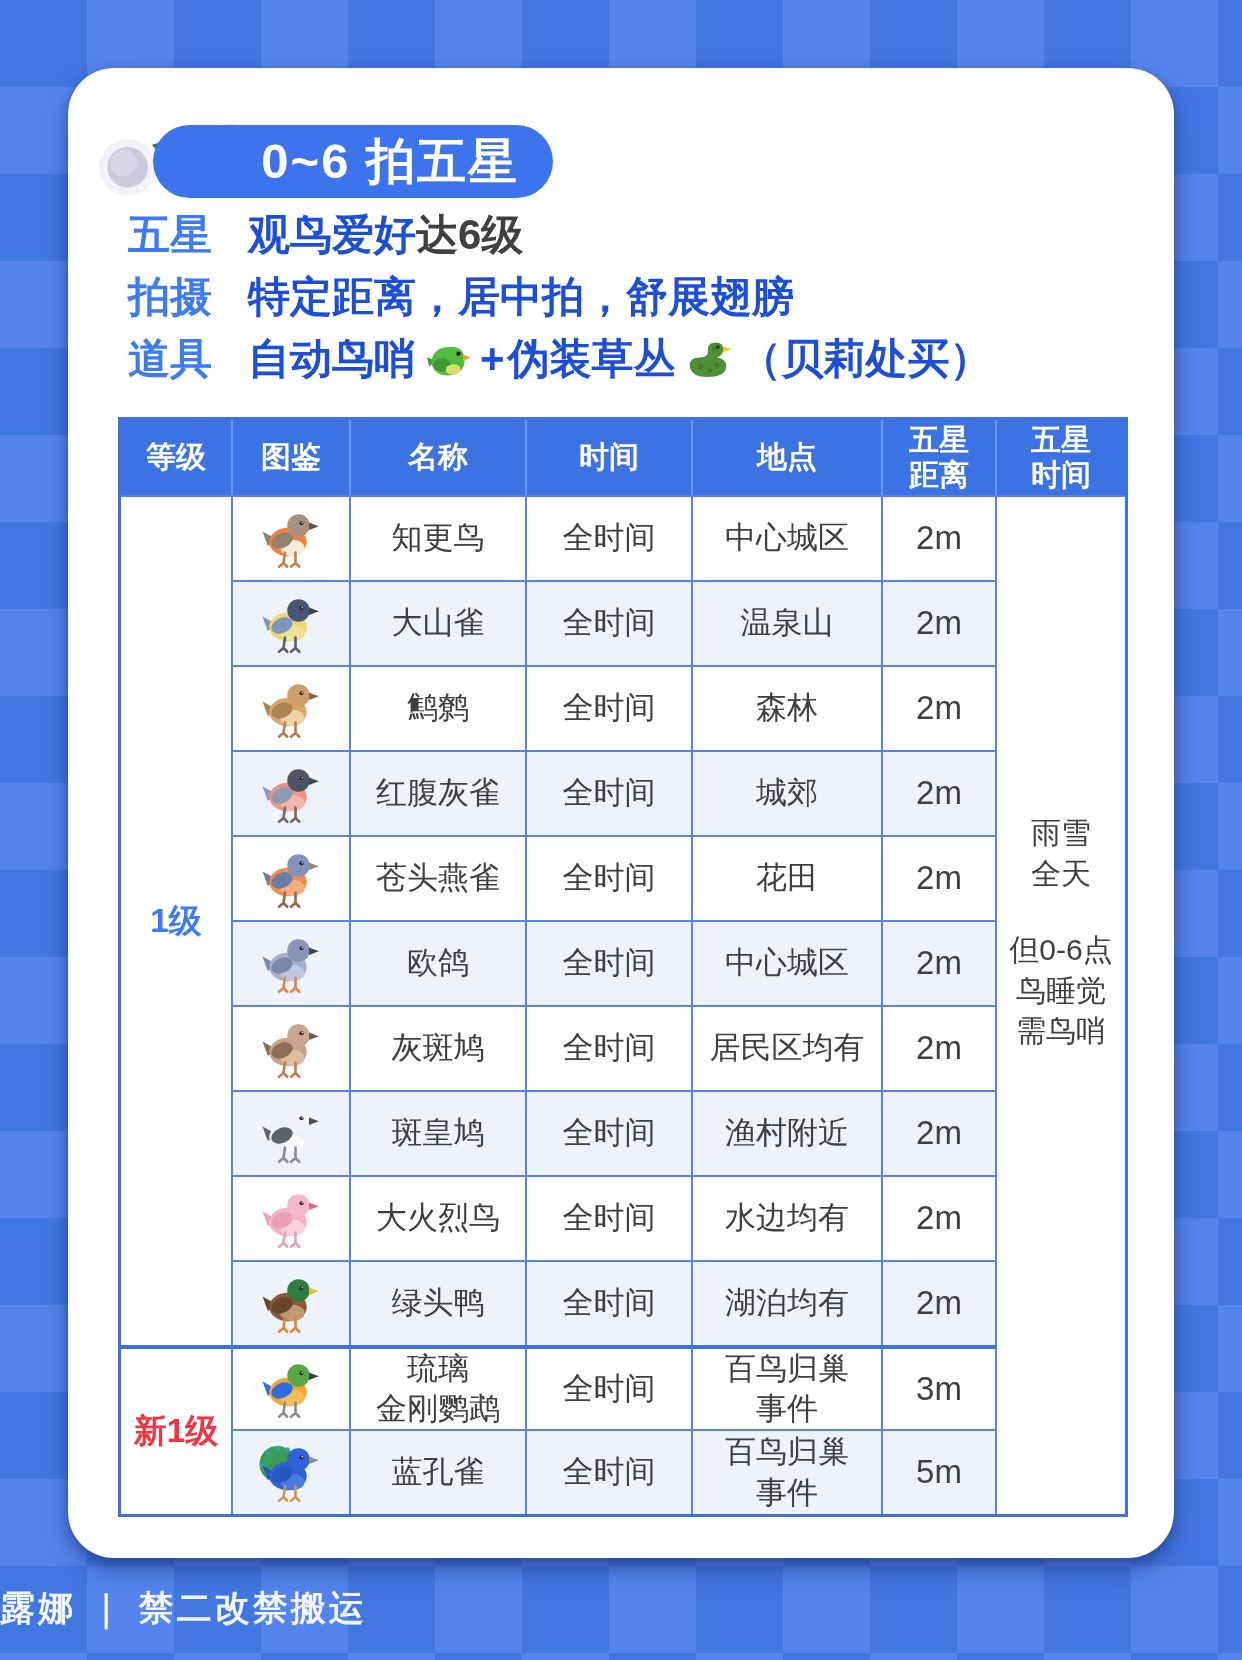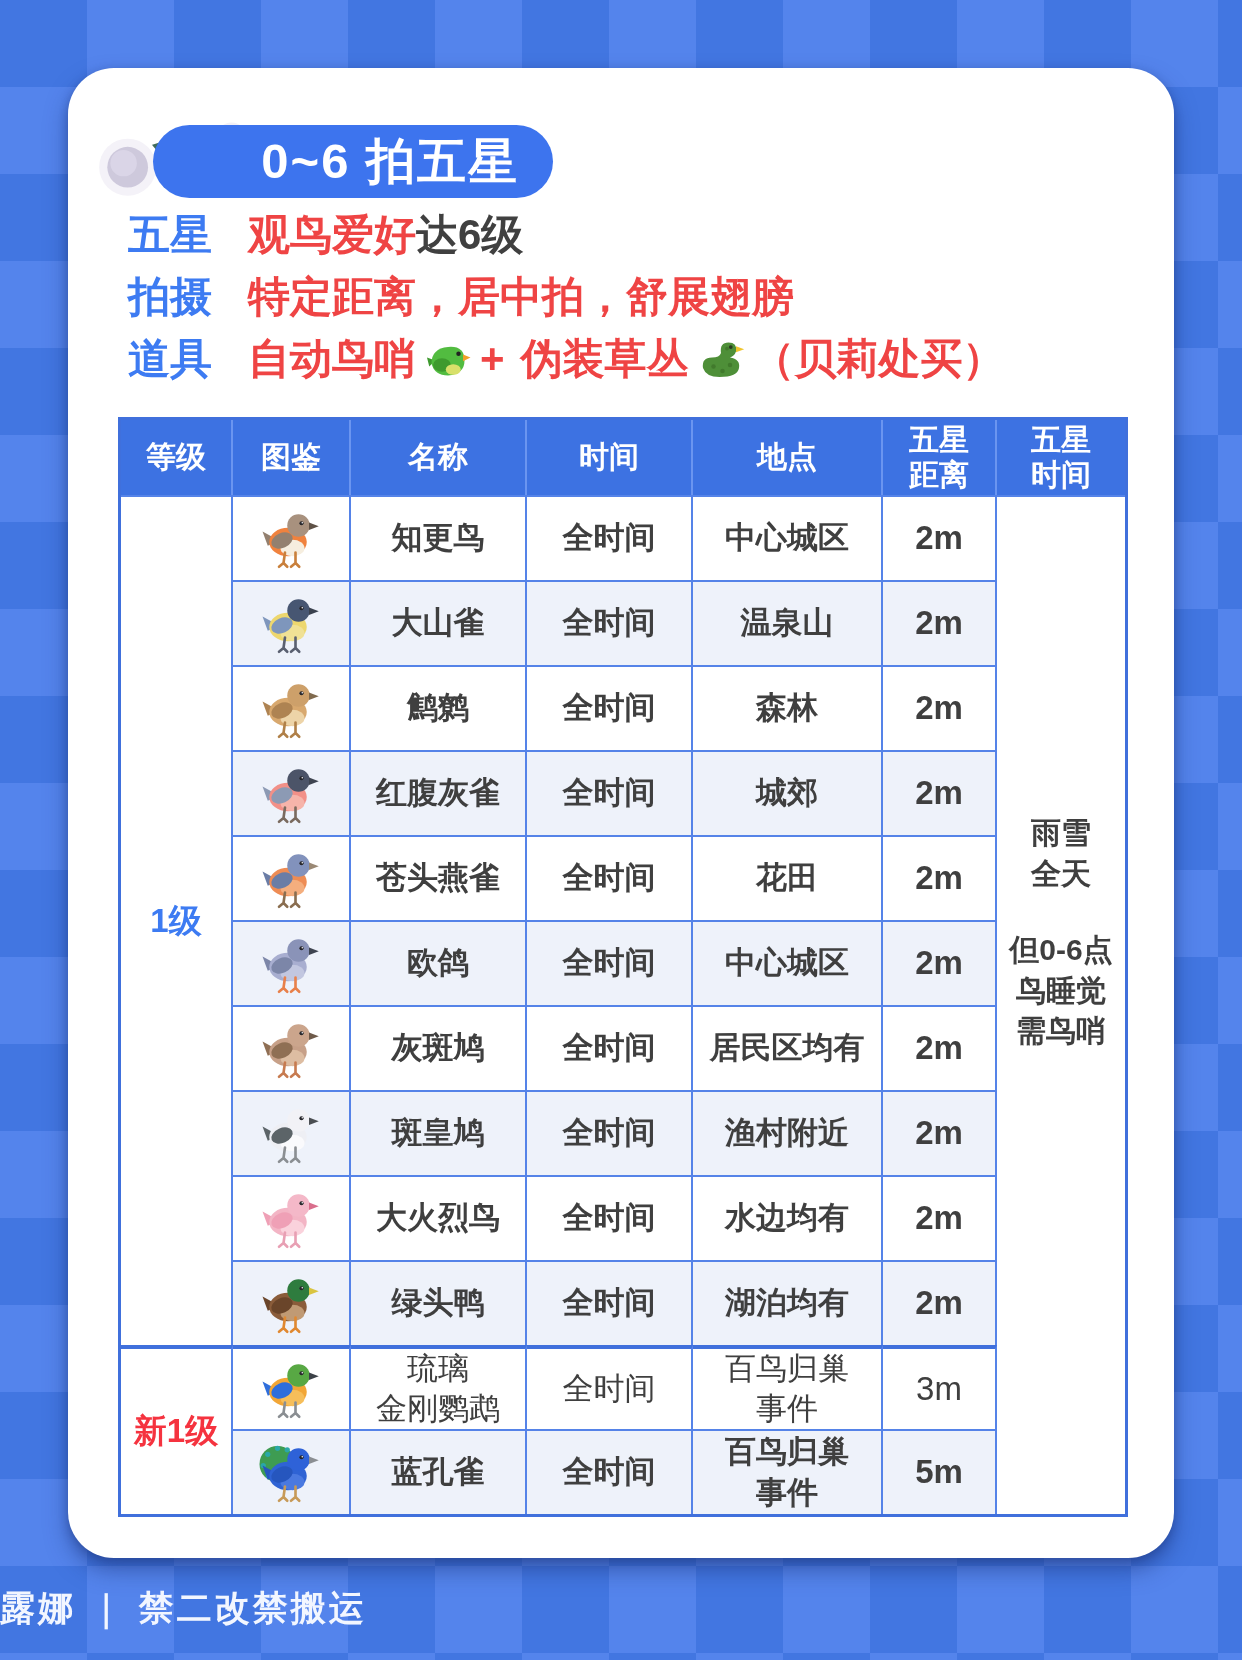--- a/index.html
+++ b/index.html
@@ -22,38 +22,38 @@
   .pill{
     position:absolute;left:85px;top:57px;width:400px;height:73px;
     background:#3D74EE;border-radius:37px;
     display:flex;align-items:center;justify-content:flex-end;padding-right:34px;box-sizing:border-box;
   }
   .pill span{color:#FFFFFF;font-size:49px;font-weight:800;letter-spacing:2px;line-height:1;}
   .binoc{position:absolute;left:18px;top:32px;width:175px;height:112px;}
   
   .info-line{position:absolute;left:60px;height:56px;display:flex;align-items:center;font-size:42px;}
   .ilabel{color:#3D7BF2;font-weight:800;width:120px;flex:0 0 120px;}
-  .itext{color:#ef4444;font-weight:700;}
+  .itext{color:#1d4ed8;font-weight:700;}
   .ihl{color:#404040;font-weight:700;}
   .info-line svg{margin:0 8px;}
   
   .table{
     position:absolute;left:50px;top:349px;background:#FFFFFF;
     display:grid;
     grid-template-columns:112px 118px 176px 166px 190px 114px 128px;
     grid-template-rows:75px repeat(10,85px) 84px 85px;
     border:3px solid #4070DC;
   }
   .tcell{
     display:flex;align-items:center;justify-content:center;text-align:center;
     font-size:31px;color:#3F3F3F;line-height:1.3;
     border-right:2px solid #5583E8;box-sizing:border-box;background:#FFFFFF;
   }
   .tcell.cLast{border-right:none;}
-  .bt{border-top:2px solid #5583E8;font-weight:bold;}
+  .bt{border-top:2px solid #5583E8;}
   .btThick{border-top:4px solid #4070DC;}
   .th{background:#3D72E2;color:#FFFFFF;font-weight:700;font-size:30px;line-height:1.15;border-right:2px solid #6B95F0;}
   .alt{background:#EEF2FA;}
   .level{font-weight:800;font-size:33px;}
   .num{font-size:33px;}
   .star-inner{display:flex;flex-direction:column;gap:36px;padding-bottom:146px;font-size:30px;line-height:1.35;}
   
   .footer{
     position:absolute;left:0;right:0;top:1585px;
     color:#F2F6FF;font-size:35px;font-weight:600;letter-spacing:3px;
@@ -102,21 +102,21 @@
     <span class="itext">自动鸟哨</span>
     <svg viewBox="0 0 64 64" width="48" height="48">
       <path d="M4 30 L15 34 L7 42 Z" fill="#3E9A2E"></path>
       <path d="M10 38 Q10 18 32 16 Q54 14 54 34 Q54 52 32 54 Q14 54 10 38 Z" fill="#52BC40"></path>
       <ellipse cx="24" cy="40" rx="12" ry="9" fill="#3E9A2E"></ellipse>
       <ellipse cx="39" cy="46" rx="10" ry="7" fill="#D8E06A"></ellipse>
       <path d="M52 26 L62 30 L52 35 Z" fill="#F0A028"></path>
       <circle cx="46" cy="25" r="3" fill="#222222"></circle>
     </svg>
     <span class="itext">+</span>
-    <span class="itext" style="margin-left:16px">伪装草丛</span>
+    <span class="itext" style="margin-left:3px">伪装草丛</span>
     <svg viewBox="0 0 64 64" width="48" height="48">
       <path d="M8 44 Q6 30 20 30 Q30 30 32 24 Q30 10 42 10 Q54 10 52 22 Q50 28 44 30 Q58 32 56 44 Q54 56 30 56 Q12 56 8 44 Z" fill="#4E8F38"></path>
       <circle cx="22" cy="42" r="3" fill="#417A2C"></circle>
         <circle cx="34" cy="48" r="3" fill="#417A2C"></circle>
       <circle cx="44" cy="40" r="3" fill="#417A2C"></circle>
         <circle cx="40" cy="18" r="2.5" fill="#417A2C"></circle>
       <path d="M52 15 L63 19 L52 23 Z" fill="#EFC52F"></path>
       <circle cx="45" cy="16" r="2.5" fill="#2A3A20"></circle>
     </svg>
     <span class="itext">（贝莉处买）</span>

